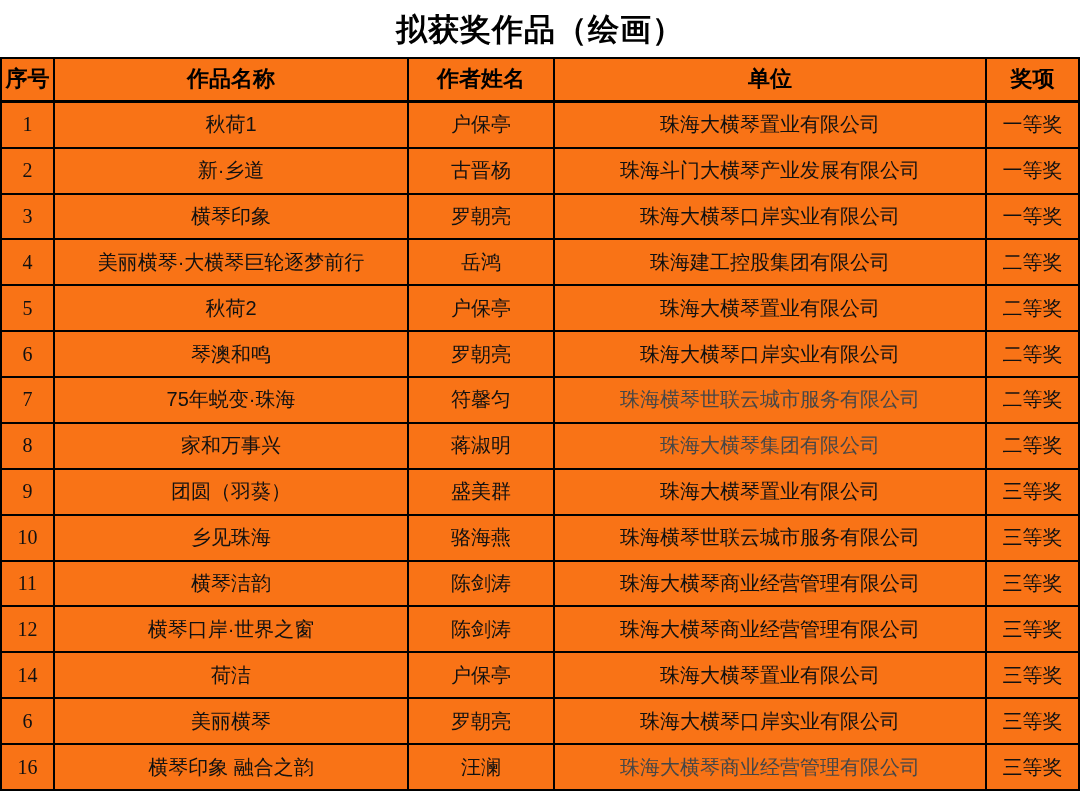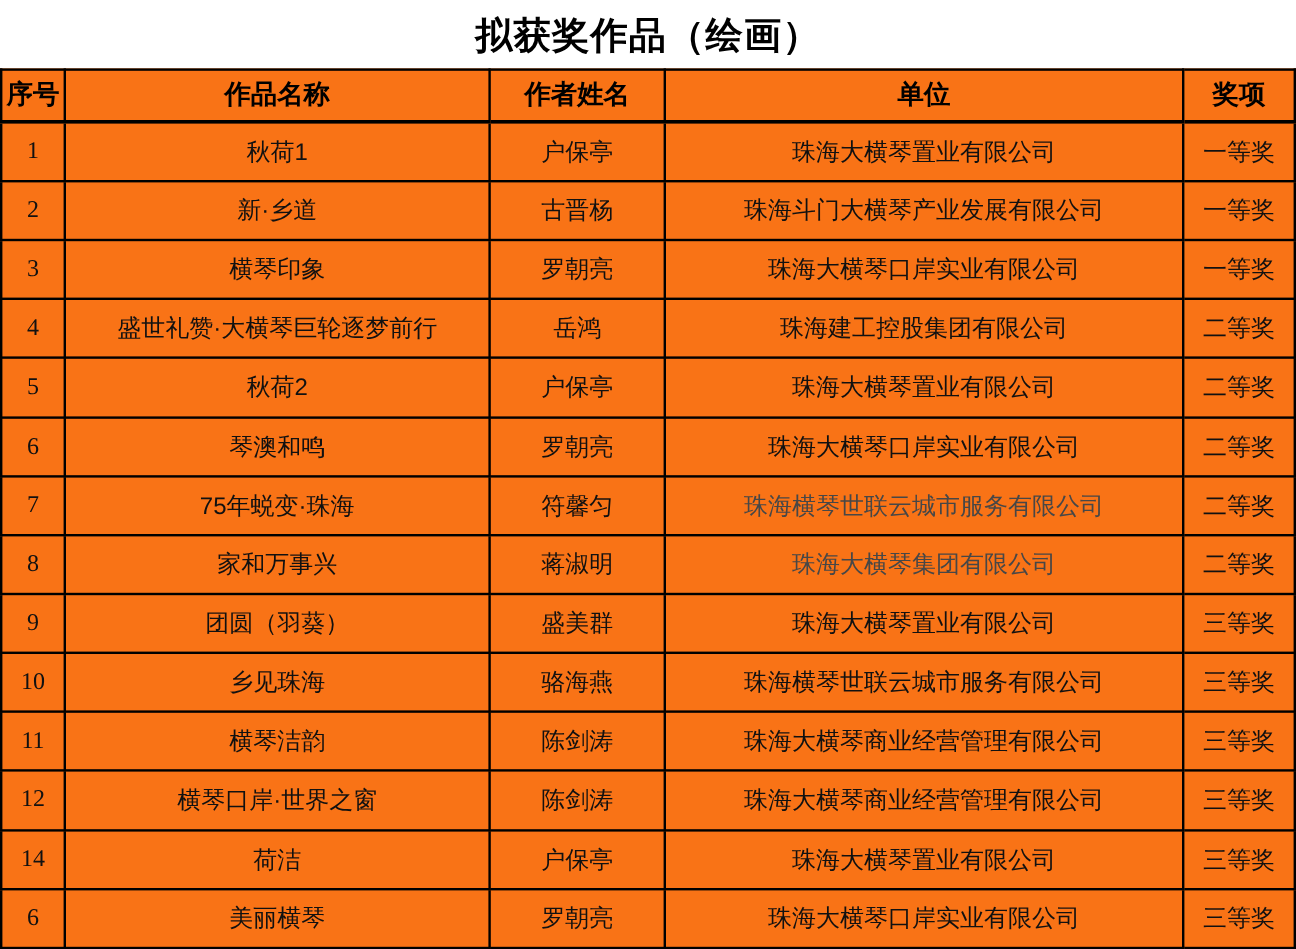--- a/index.html
+++ b/index.html
@@ -112,21 +112,21 @@
         </tr>
         <tr>
           <td class="col-no">3</td>
           <td class="col-work">横琴印象</td>
           <td class="col-author">罗朝亮</td>
           <td class="col-unit">珠海大横琴口岸实业有限公司</td>
           <td class="col-award">一等奖</td>
         </tr>
         <tr>
           <td class="col-no">4</td>
-          <td class="col-work">盛世礼赞·大横琴巨轮逐梦前行</td>
+          <td class="col-work">美丽横琴·大横琴巨轮逐梦前行</td>
           <td class="col-author">岳鸿</td>
           <td class="col-unit">珠海建工控股集团有限公司</td>
           <td class="col-award">二等奖</td>
         </tr>
         <tr>
           <td class="col-no">5</td>
           <td class="col-work">秋荷2</td>
           <td class="col-author">户保亭</td>
           <td class="col-unit">珠海大横琴置业有限公司</td>
           <td class="col-award">二等奖</td>
@@ -187,16 +187,23 @@
           <td class="col-unit">珠海大横琴置业有限公司</td>
           <td class="col-award">三等奖</td>
         </tr>
         <tr>
           <td class="col-no">6</td>
           <td class="col-work">美丽横琴</td>
           <td class="col-author">罗朝亮</td>
           <td class="col-unit">珠海大横琴口岸实业有限公司</td>
           <td class="col-award">三等奖</td>
         </tr>
+        <tr>
+          <td class="col-no">16</td>
+          <td class="col-work">横琴印象 融合之韵</td>
+          <td class="col-author">汪澜</td>
+          <td class="col-unit light">珠海大横琴商业经营管理有限公司</td>
+          <td class="col-award">三等奖</td>
+        </tr>
       </tbody>
   </table>
 
 </div>
 
 </body></html>

